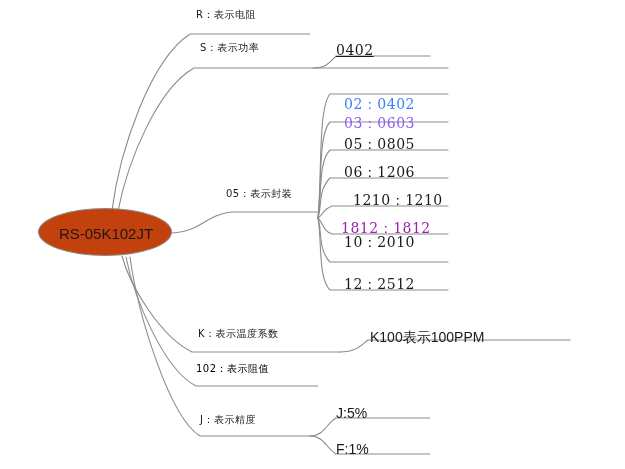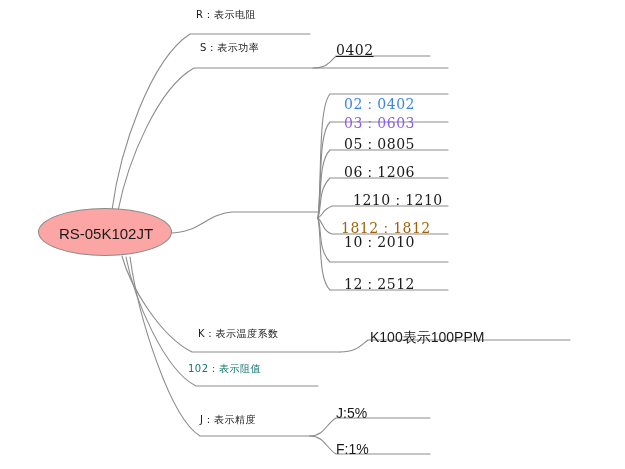--- a/index.html
+++ b/index.html
@@ -101,44 +101,45 @@
       <path d="M 126,257 C 134,298 164,370 196,386 L 318,386"></path>
 
       <path d="M 130,257 C 138,316 170,418 200,436 L 310,436"></path>
 
       <path d="M 310,436 C 324,436 326,424 336,418 L 430,418"></path>
       <path d="M 310,436 C 324,436 326,448 336,454 L 430,454"></path>
 
     </g>
   </svg>
 
-  <div id="root-node" style="background: #fca5a5; border-color: rgb(138, 138, 138);">
+  <div id="root-node" style="background: #c2410c; border-color: rgb(138, 138, 138);">
     <div id="root-label" style="color: rgb(26, 26, 26);">RS-05K102JT</div>
   </div>
 
   <div class="node-label cjk" style="left: 196px; top: 10px; color: rgb(26, 26, 26);">R：表示电阻</div>
 
   <div class="node-label cjk" style="left: 200px; top: 43px; color: rgb(26, 26, 26); text-align: right;">S：表示功率</div>
 
   <div class="node-label mono-num" style="left: 336px; top: 43px; color: rgb(26, 26, 26); text-decoration: underline;">0402</div>
 
+  <div class="node-label cjk" style="left: 226px; top: 189px; color: rgb(26, 26, 26);">05：表示封装</div>
 
   <div class="node-label mono-num" style="left: 344px; top: 97px; color: #3b82f6;">02：0402</div>
   <div class="node-label mono-num" style="left: 344px; top: 116px; color: #8b5cf6;">03：0603</div>
   <div class="node-label mono-num" style="left: 344px; top: 137px; color: rgb(26, 26, 26);">05：0805</div>
   <div class="node-label mono-num" style="left: 344px; top: 165px; color: rgb(26, 26, 26);">06：1206</div>
   <div class="node-label mono-num" style="left: 341px; top: 193px; color: rgb(26, 26, 26); margin-left: 12px;">1210：1210</div>
-  <div class="node-label mono-num" style="left: 341px; top: 221px; color: #a16207;">1812：1812</div>
+  <div class="node-label mono-num" style="left: 341px; top: 221px; color: #a21caf;">1812：1812</div>
   <div class="node-label mono-num" style="left: 344px; top: 235px; color: rgb(26, 26, 26);">10：2010</div>
   <div class="node-label mono-num" style="left: 344px; top: 277px; color: rgb(26, 26, 26);">12：2512</div>
 
   <div class="node-label cjk" style="left: 198px; top: 329px; color: rgb(26, 26, 26);">K：表示温度系数</div>
 
   <div class="node-label plain" style="left: 370px; top: 330px; color: rgb(26, 26, 26);">K100表示100PPM</div>
 
-  <div class="node-label cjk" style="left: 188px; top: 364px; color: #0f766e;">102：表示阻值</div>
+  <div class="node-label cjk" style="left: 196px; top: 364px; color: #000000;">102：表示阻值</div>
 
   <div class="node-label cjk" style="left: 200px; top: 415px; color: rgb(26, 26, 26);">J：表示精度</div>
 
   <div class="node-label plain" style="left: 336px; top: 406px; color: rgb(26, 26, 26);">J:5%</div>
   <div class="node-label plain" style="left: 336px; top: 442px; color: rgb(26, 26, 26);">F:1%</div>
 
 </div>
 
 </body></html>

